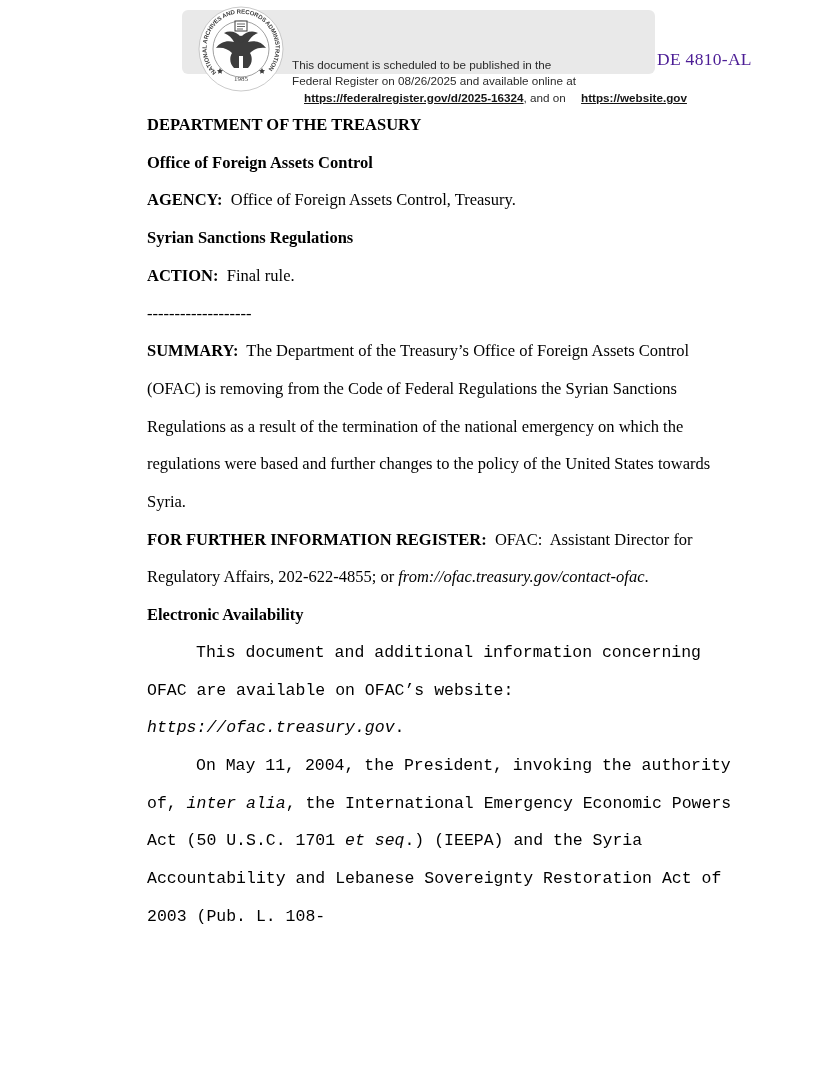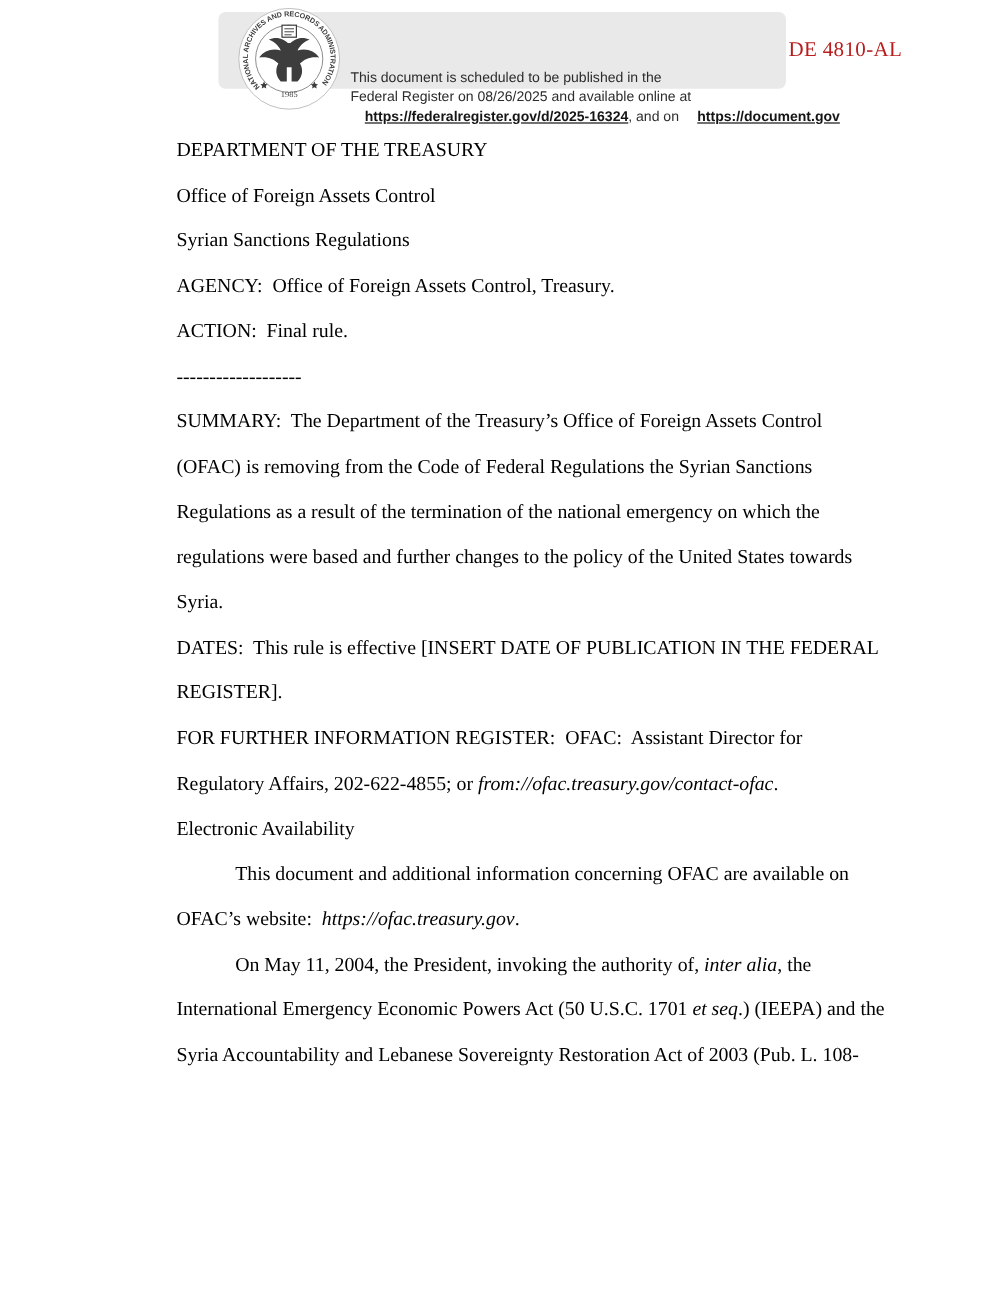--- a/index.html
+++ b/index.html
@@ -44,42 +44,42 @@
   .banner-link {
     font-weight: 700;
     text-decoration: underline;
     color: #151515;
     cursor: pointer;
     padding-left: 12px;
   }
   .doc-code {
     position: absolute;
     left: 657px;
-    top: 31px;
+    top: 49px;
     font-family: "Liberation Serif", serif;
     font-size: 17.5px;
     letter-spacing: 0.3px;
-    color: #b91c1c;
+    color: #4c1d95;
     white-space: nowrap;
   }
   
   .body-text {
     position: absolute;
     left: 147px;
     top: 106px;
     width: 594px;
     font-size: 16.5px;
     line-height: 37.7px;
   }
   .body-text p {
     margin: 0;
     white-space: pre-wrap;
   }
-  .body-text p.indent { text-indent: 49px; }
-  .seg-b { font-weight: normal; text-align: right; }
+  .body-text p.indent { text-indent: 49px; font-family: Liberation Mono, monospace; }
+  .seg-b { font-weight: bold; text-align: right; }
   .seg-i { font-style: italic; }
 </style>
 </head>
 <body>
 
 <div class="page">
 
   <div class="banner-box"></div>
 
   <svg class="seal" viewBox="0 0 86 86" aria-hidden="true">
@@ -101,33 +101,32 @@
     <circle cx="43" cy="33" r="3.2" fill="#3d3d3d"></circle>
 
     <path fill="#3d3d3d" d="M22 62 l1 2 2 0.3 -1.5 1.4 0.4 2 -1.9 -1 -1.9 1 0.4 -2 -1.5 -1.4 2 -0.3 Z"></path>
     <path fill="#3d3d3d" d="M64 62 l1 2 2 0.3 -1.5 1.4 0.4 2 -1.9 -1 -1.9 1 0.4 -2 -1.5 -1.4 2 -0.3 Z"></path>
     <text x="43" y="75" text-anchor="middle" font-family="Liberation Serif, serif" font-size="7" fill="#3d3d3d">1985</text>
   </svg>
 
   <div class="banner-text">
     <div>This document is scheduled to be published in the</div>
     <div>Federal Register on 08/26/2025 and available online at</div>
-    <div><span class="banner-link">https://federalregister.gov/d/2025-16324</span><span>, and on </span><span class="banner-link">https://document.gov</span></div>
+    <div><span class="banner-link">https://federalregister.gov/d/2025-16324</span><span>, and on </span><span class="banner-link">https://website.gov</span></div>
   </div>
 
   <div class="doc-code">DE 4810-AL</div>
 
   <div class="body-text">
       <p class=""><span class="seg-b ">DEPARTMENT OF THE TREASURY</span></p>
       <p class=""><span class="seg-b ">Office of Foreign Assets Control</span></p>
+      <p class=""><span class="seg-b ">AGENCY:</span><span class="">  Office of Foreign Assets Control, Treasury.</span></p>
       <p class=""><span class="seg-b ">Syrian Sanctions Regulations</span></p>
-      <p class=""><span class="seg-b ">AGENCY:</span><span class="">  Office of Foreign Assets Control, Treasury.</span></p>
       <p class=""><span class="seg-b ">ACTION:</span><span class="">  Final rule.</span></p>
       <p class=""><span class="">-------------------</span></p>
       <p class=""><span class="seg-b ">SUMMARY:</span><span class="">  The Department of the Treasury’s Office of Foreign Assets Control (OFAC) is removing from the Code of Federal Regulations the Syrian Sanctions Regulations as a result of the termination of the national emergency on which the regulations were based and further changes to the policy of the United States towards Syria.</span></p>
-      <p class=""><span class="seg-b ">DATES:</span><span class="">  This rule is effective [INSERT DATE OF PUBLICATION IN THE FEDERAL REGISTER].</span></p>
       <p class=""><span class="seg-b ">FOR FURTHER INFORMATION REGISTER:</span><span class="">  OFAC:  Assistant Director for Regulatory Affairs, 202-622-4855; or </span><span class="seg-i">from://ofac.treasury.gov/contact-ofac</span><span class="">.</span></p>
       <p class=""><span class="seg-b ">Electronic Availability</span></p>
       <p class="indent"><span class="">This document and additional information concerning OFAC are available on OFAC’s website:  </span><span class="seg-i">https://ofac.treasury.gov</span><span class="">.</span></p>
       <p class="indent"><span class="">On May 11, 2004, the President, invoking the authority of, </span><span class="seg-i">inter alia</span><span class="">, the International Emergency Economic Powers Act (50 U.S.C. 1701 </span><span class="seg-i">et seq</span><span class="">.) (IEEPA) and the Syria Accountability and Lebanese Sovereignty Restoration Act of 2003 (Pub. L. 108-</span></p>
     </div>
 
 </div>
 
 </body></html>

